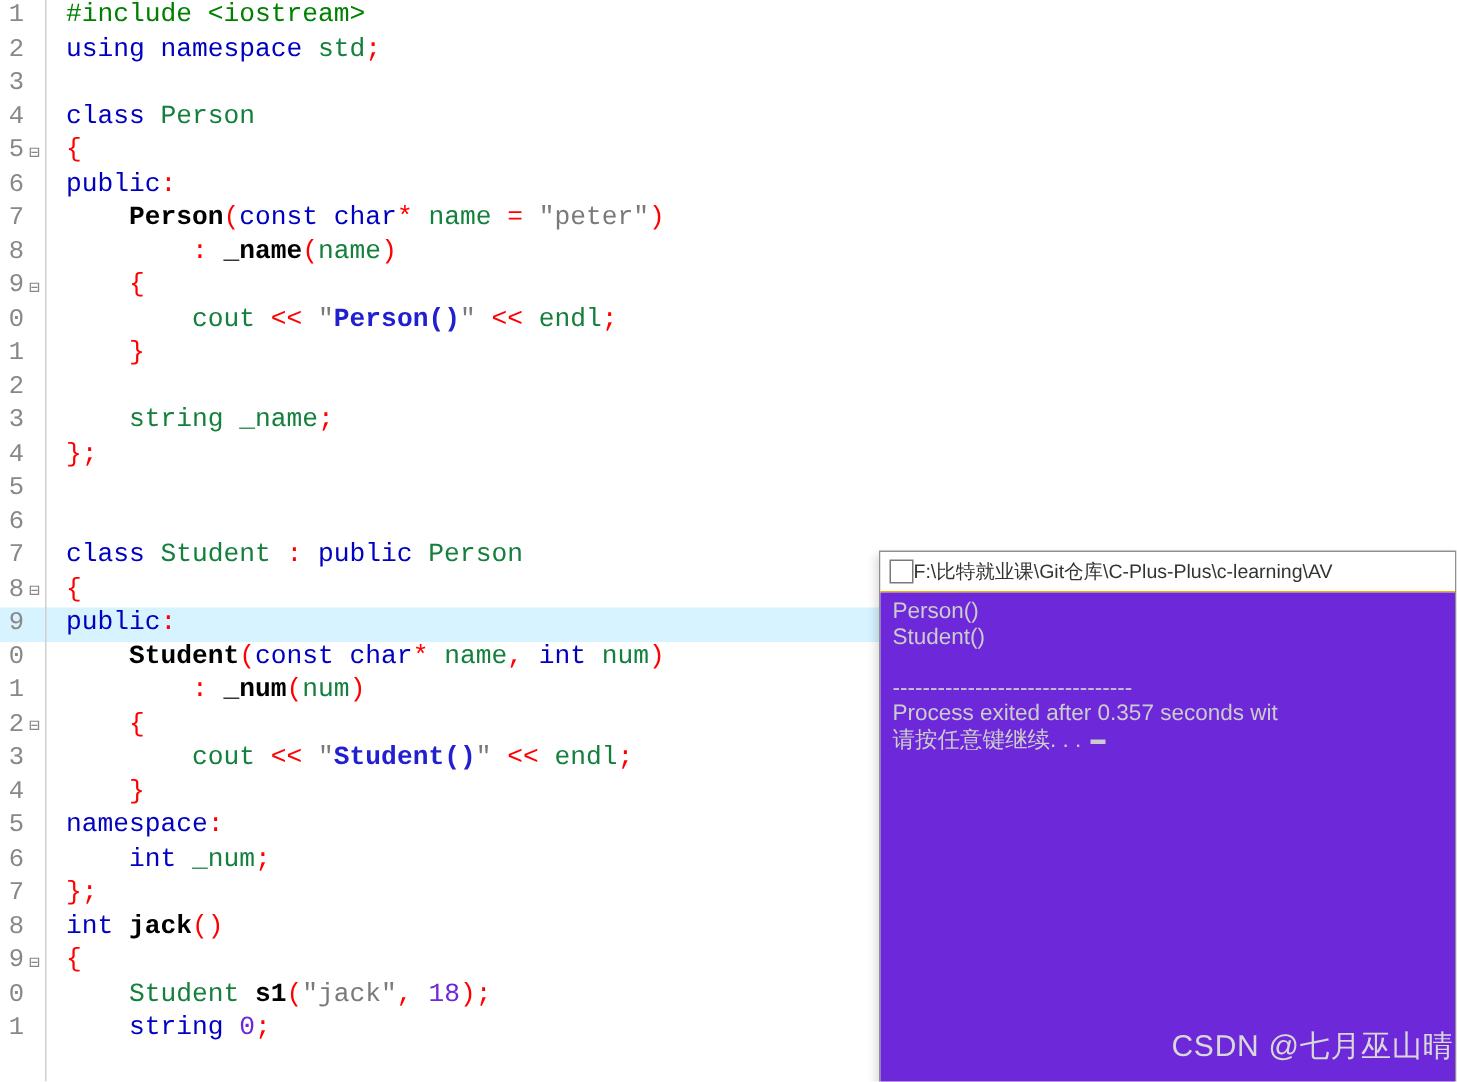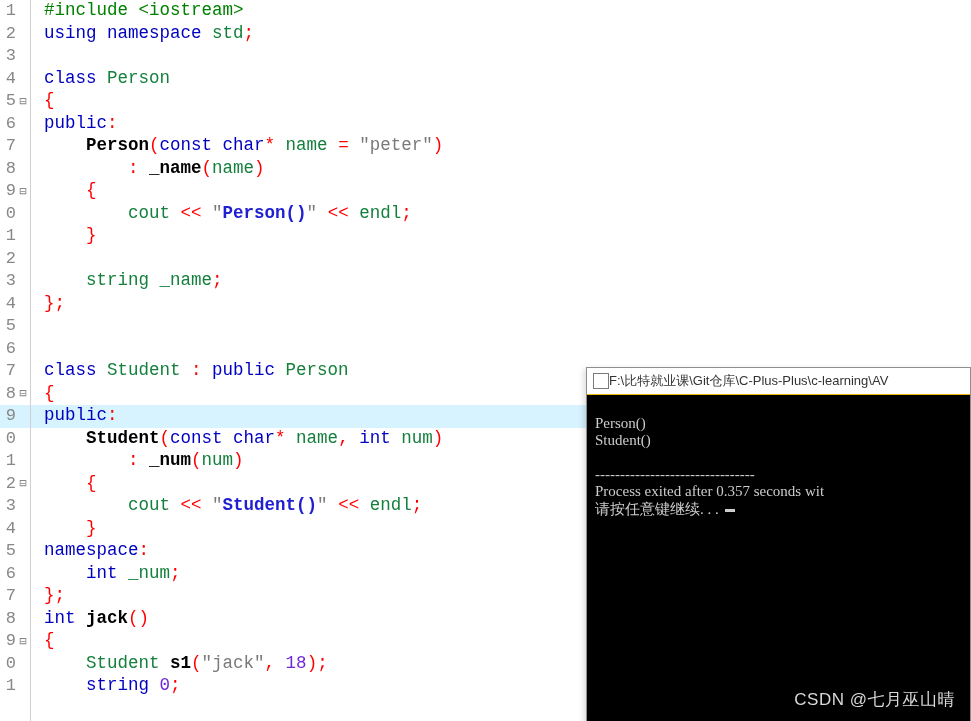--- a/index.html
+++ b/index.html
@@ -16,23 +16,23 @@
   .tk-str{color:#7a7a7a}
   .tk-num{color:#6d28d9}
   .tk-fn{color:#000;font-weight:bold}
   .tk-blue{color:#2020d0;font-weight:bold}
   .tk-id{color:#15803d}
   .tk-op{color:#ff0000}
   .sep{position:absolute;left:30px;top:0;width:1px;height:721px;background:#d0d0d0}
   .console-window{position:absolute;right:0;top:367px;width:383px;height:354px;border:1px solid #8f8f8f;background:#fff;box-shadow:-2px 2px 6px rgba(0,0,0,.15)}
   .console-title{height:26px;background:#fff;border-bottom:1px solid #eab308;display:flex;align-items:center;font-size:13px;font-family:"Segoe UI",Tahoma,sans-serif;color:#333;padding:0 6px;gap:0}
   .console-icon{width:14px;height:14px;border:1px solid #7a7a7a;display:inline-block}
-  .console-body{position:absolute;top:27px;left:0;right:0;bottom:0;background:#000000;color:#ccc;font-family:Liberation Serif, serif;font-size:15px;padding:20px 8px;white-space:pre}
+  .console-body{position:absolute;top:27px;left:0;right:0;bottom:0;background:#6d28d9;color:#ccc;font-family:Liberation Sans, sans-serif;font-size:15px;padding:4px 8px;white-space:pre}
   .cursor{display:inline-block;width:10px;height:3px;background:#ccc;vertical-align:baseline;margin-left:2px;margin-bottom:2px}
-  .watermark{position:absolute;right:16px;bottom:10px;color:#d8d8d8;font-family:"Microsoft YaHei",sans-serif;font-size:17px;letter-spacing:.5px}
+  .watermark{position:absolute;right:2px;bottom:10px;color:#d8d8d8;font-family:"Microsoft YaHei",sans-serif;font-size:20px;letter-spacing:.5px}
 </style>
 </head>
 <body>
 <div class="viewport">
   <div class="editor">
     <div class="sep"></div>
     <div id="lines">
         <div class="line"><div class="ln">1</div><div class="fold"></div><div class="code"><span class="tk-pre">#include &lt;iostream&gt;</span></div></div>
         <div class="line"><div class="ln">2</div><div class="fold"></div><div class="code"><span class="tk-kw">using</span><span class="tk-id"> </span><span class="tk-kw">namespace</span><span class="tk-id"> std</span><span class="tk-op">;</span></div></div>
         <div class="line"><div class="ln">3</div><div class="fold"></div><div class="code"></div></div>

